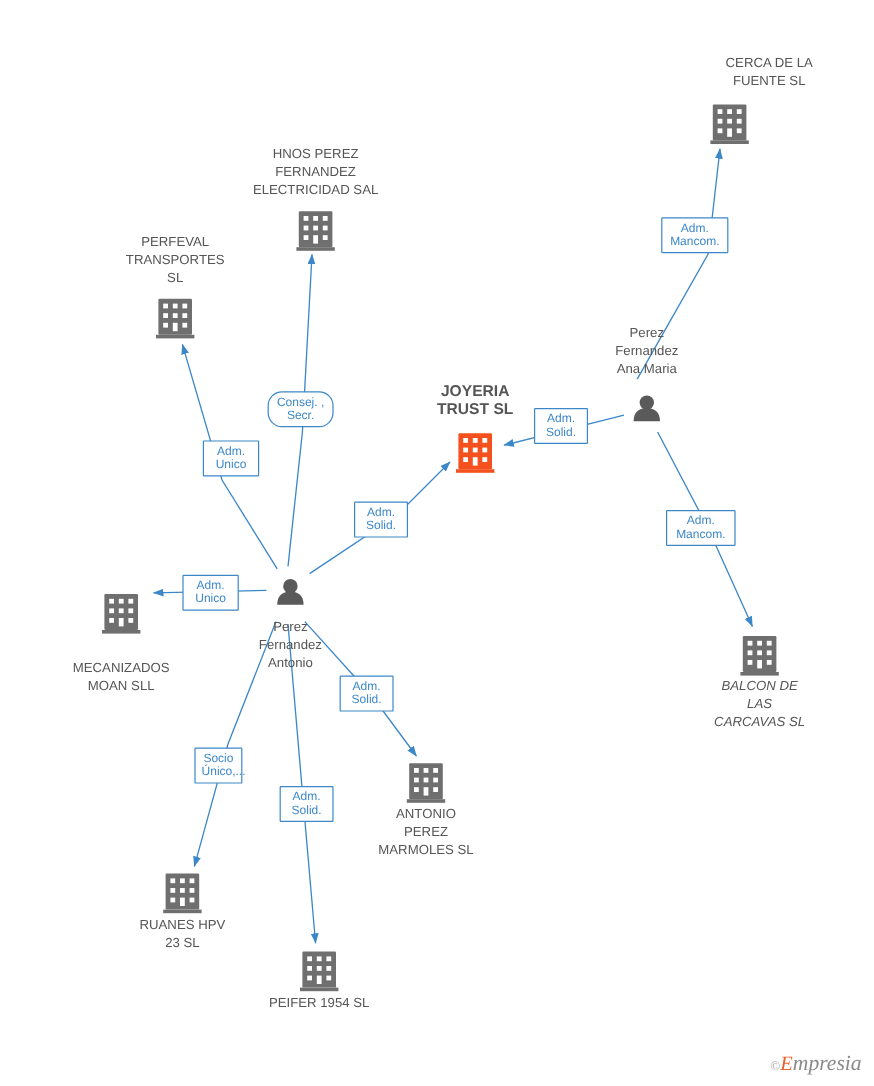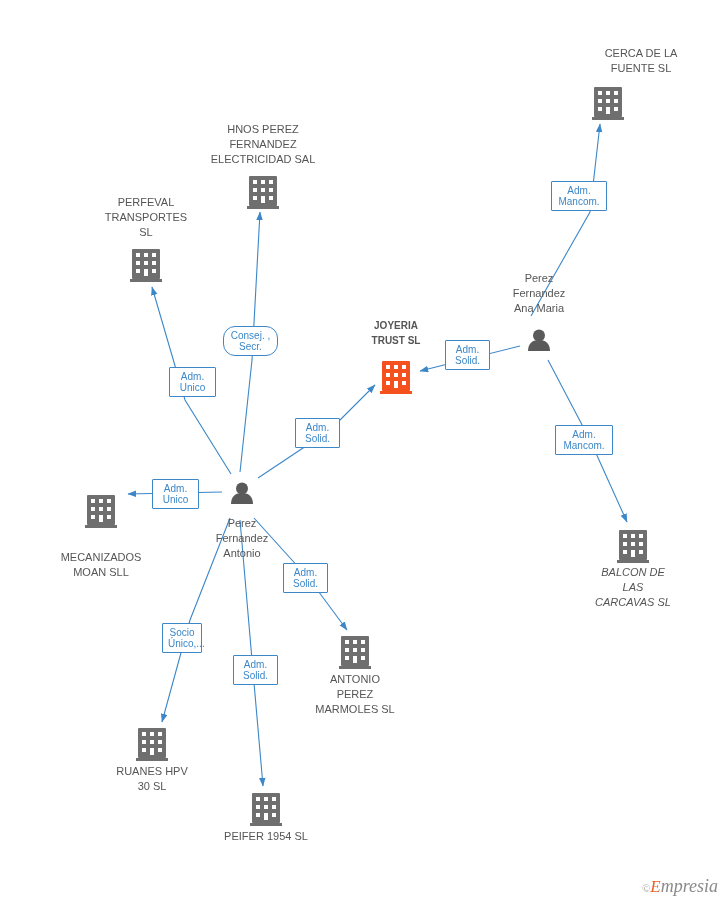--- a/index.html
+++ b/index.html
@@ -28,21 +28,21 @@
   }
   .node-label {
     font-size: 11px;
     line-height: 15px;
     color: #555555;
     white-space: pre-line;
   }
   .node-label.center {
     color: #555555;
     font-weight: bold;
-    font-size: 10px;
+    font-size: 13px;
     text-align: center;
   }
   .edge-label {
     position: absolute;
     border: 1px solid #3c87c8;
     background: #ffffff;
     color: #3c87c8;
     font-size: 10px;
     line-height: 11px;
     padding: 3px 5px;
@@ -303,21 +303,21 @@
 LAS
 CARCAVAS SL</div>
 </div>
 <div class="node" style="left:295px; top:672px; width:120px;">
   <div class="node-label">ANTONIO
 PEREZ
 MARMOLES  SL</div>
 </div>
 <div class="node" style="left:92px; top:764px; width:120px;">
   <div class="node-label">RUANES HPV
-30 SL</div>
+23 SL</div>
 </div>
 <div class="node" style="left:206px; top:829px; width:120px;">
   <div class="node-label">PEIFER 1954  SL</div>
 </div>
 
 <div class="edge-label" style="left:551px; top:181px; width:56px;">Adm.
 Mancom.</div>
 <div class="edge-label" style="left:223px; top:326px; width:55px;border-radius:12px;">Consej. ,
 Secr.</div>
 <div class="edge-label" style="left:169px; top:367px; width:47px;">Adm.

